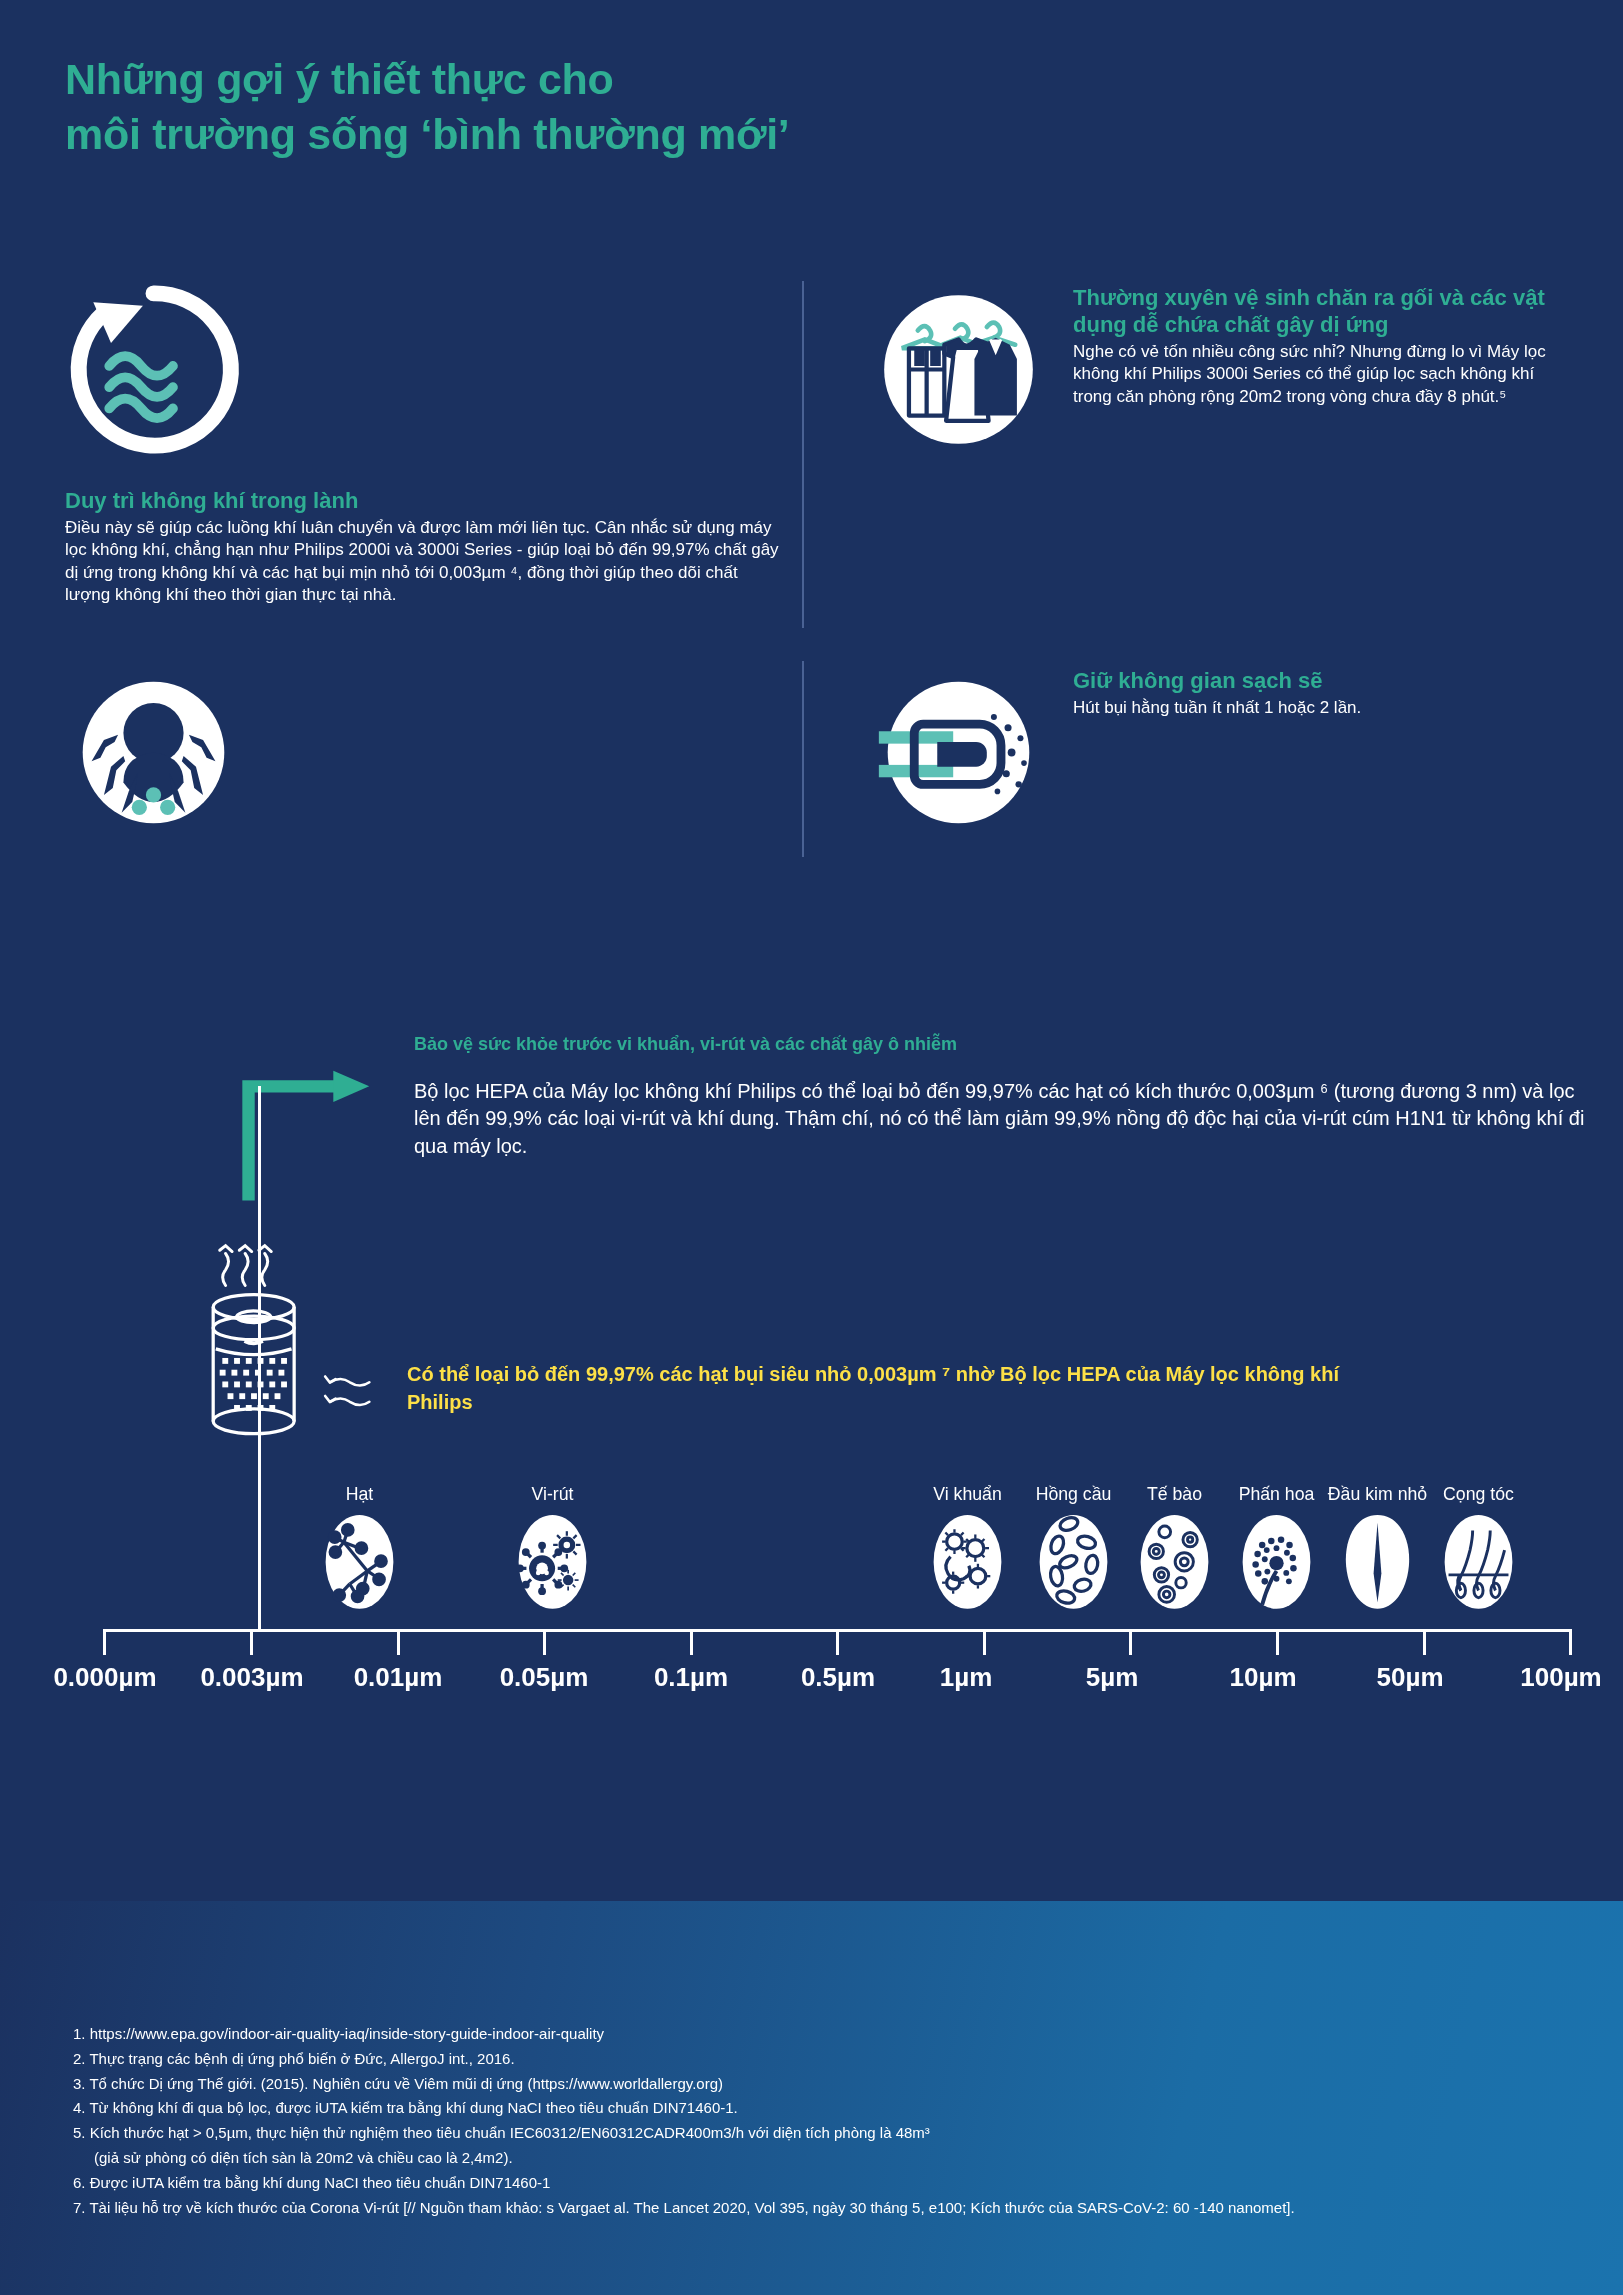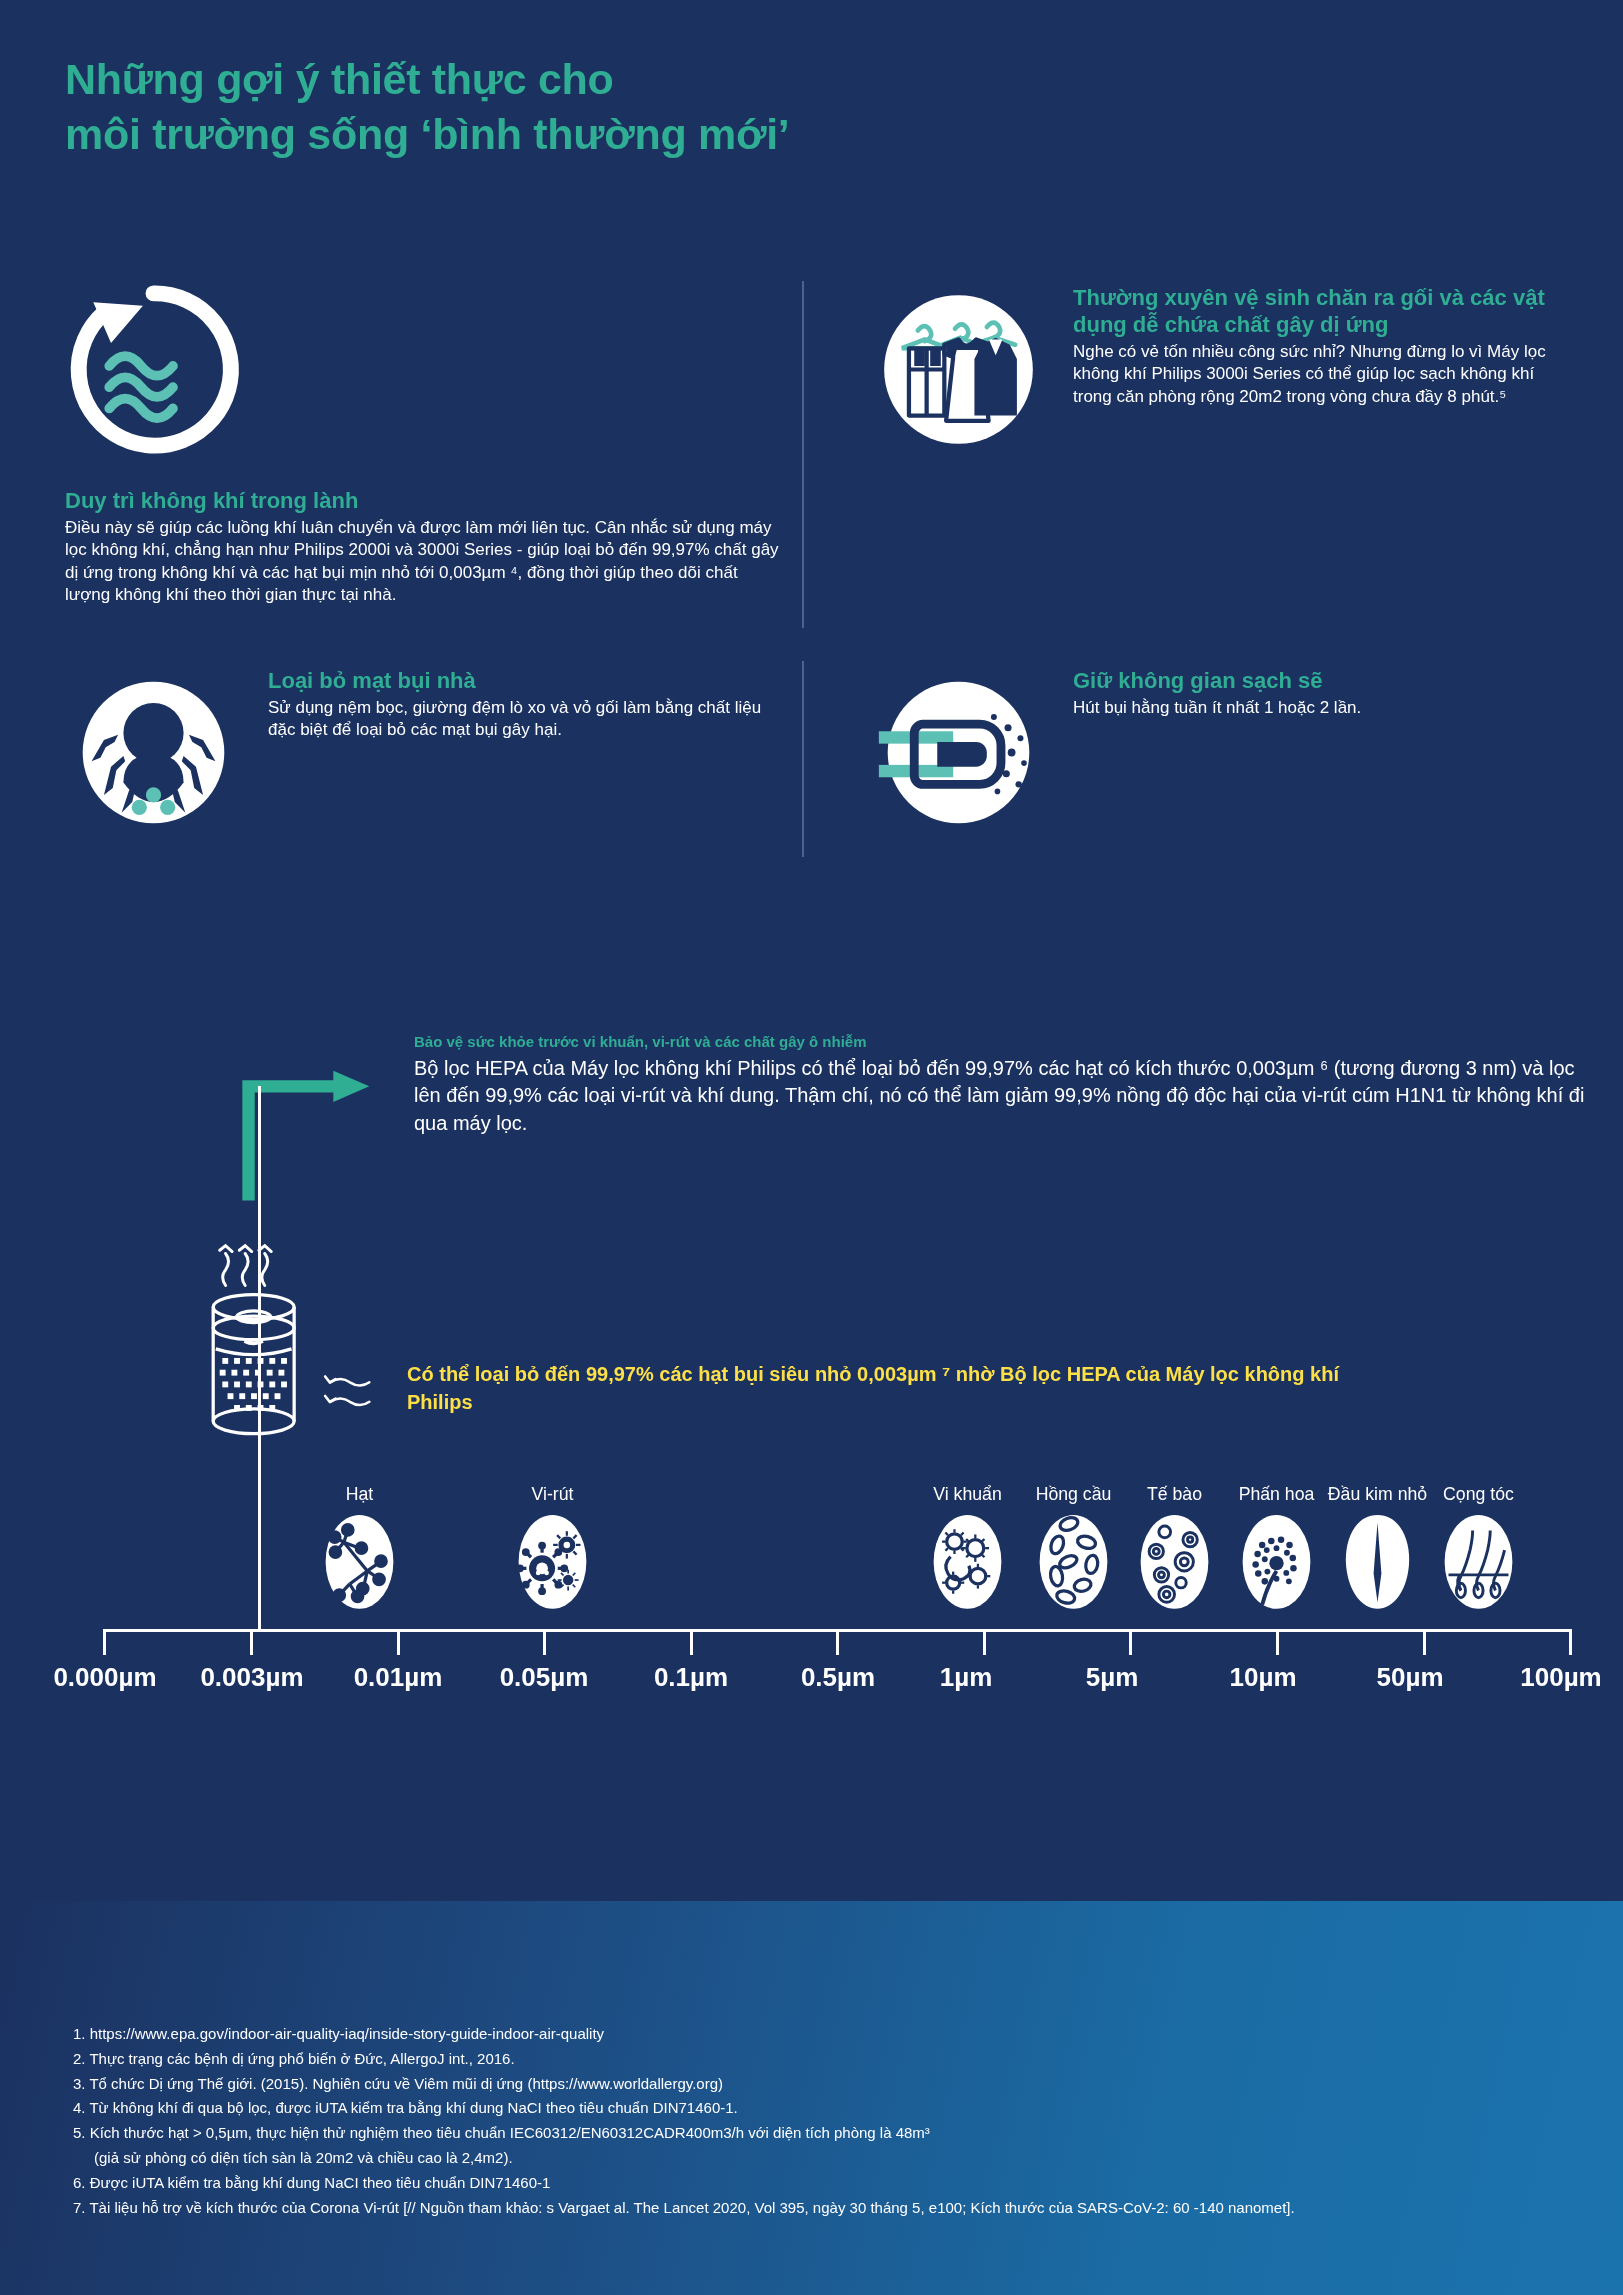--- a/index.html
+++ b/index.html
@@ -52,22 +52,22 @@
     position:absolute; width:2px; background:#4a6294;
   }
   .div-1{ left:802px; top:281px;  height:347px; }
   .div-2{ left:802px; top:661px; height:196px; }
 
   
   .hepa{
     position:absolute; left:414px; top:1033px; width:1171px;
   }
   .hepa-head{
-    color:#2fae93; font-weight:bold; font-size:15px;
-    line-height:1.25; margin-bottom:3px;
+    color:#2fae93; font-weight:bold; font-size:18px;
+    line-height:1.25; margin-bottom:22px;
   }
   .hepa-text{
     color:#ffffff; font-size:20px; font-weight:350; line-height:1.38;
   }
 
   .green-arrow{ position:absolute; left:242px; top:1060px; }
   .purifier{ position:absolute; left:196px; top:1230px; }
   .breeze{ position:absolute; left:321px; top:1368px; }
 
   .purifier-caption{
@@ -190,24 +190,20 @@
             <path d="M70 40 l8 3 l7 12 l-5 -2 l-3 -6 l-5 -3z"></path>
             <path d="M33 52 l-7 6 l-4 16 l5 -4 l2 -10 l5 -5z"></path>
             <path d="M67 52 l7 6 l4 16 l-5 -4 l-2 -10 l-5 -5z"></path>
             <path d="M41 62 l-5 10 l-4 12 l6 -6 l2 -9z"></path>
             <path d="M59 62 l5 10 l4 12 l-6 -6 l-2 -9z"></path>
           </g>
           <circle cx="50" cy="74" r="4.3" fill="#5cc0b5"></circle>
           <circle cx="42" cy="81" r="4.3" fill="#5cc0b5"></circle>
           <circle cx="58" cy="81" r="4.3" fill="#5cc0b5"></circle>
         </svg>
-      </div>
-      <div class="tip-body">
-        <div class="tip-head">Loại bỏ mạt bụi nhà</div>
-        <div class="tip-text">Sử dụng nệm bọc, giường đệm lò xo và vỏ gối làm bằng chất liệu đặc biệt để loại bỏ các mạt bụi gây hại.</div>
       </div>
     </div>
 
     <div class="tip tip-4">
       <div class="icon-wrap">
         <svg viewBox="0 0 100 100">
           <circle cx="50" cy="50" r="40" fill="#fff"></circle>
           <rect x="5" y="38" width="42" height="7" fill="#5cc0b5"></rect>
           <rect x="5" y="57" width="42" height="7" fill="#5cc0b5"></rect>
           <path d="M30 34 h32 a12 12 0 0 1 12 12 v10 a12 12 0 0 1 -12 12 h-32 a5 5 0 0 1 -5 -5 v-24 a5 5 0 0 1 5 -5z" fill="none" stroke="#1b3160" stroke-width="5"></path>

